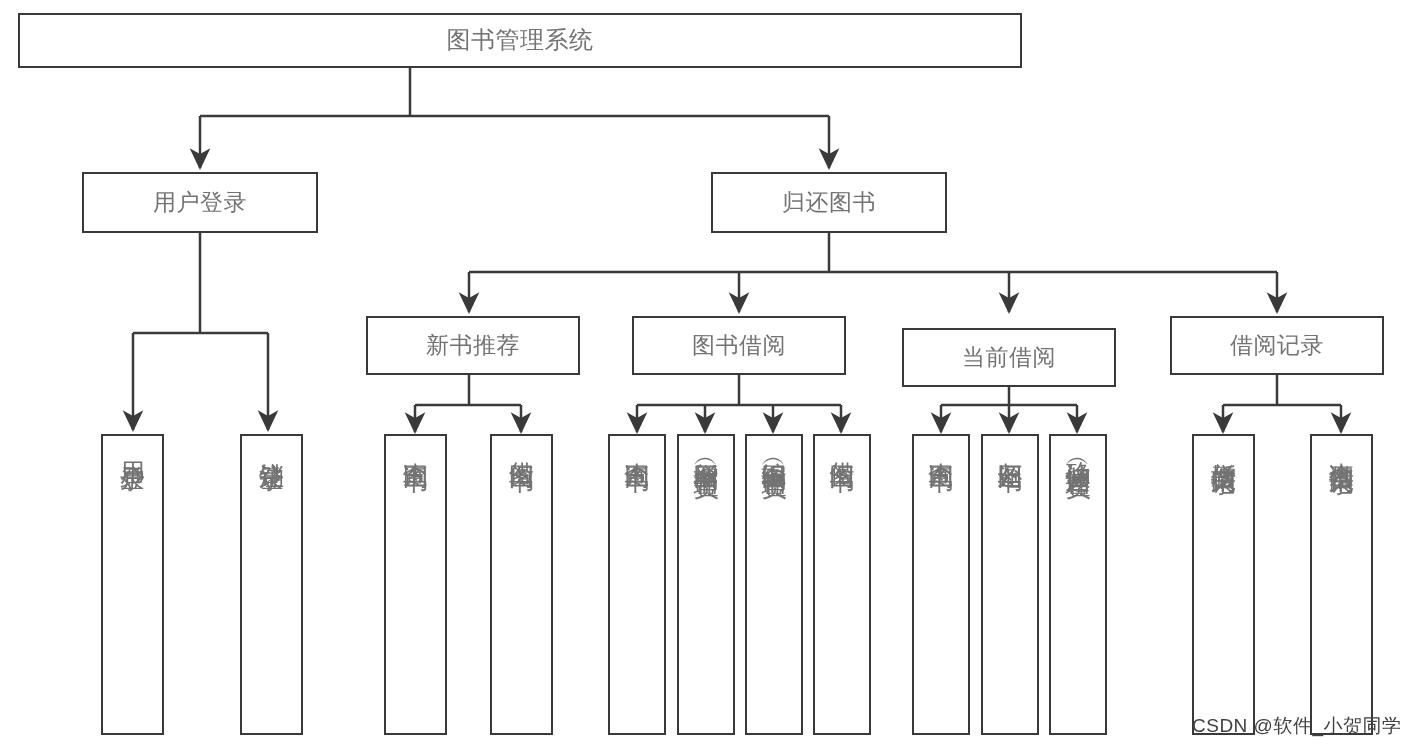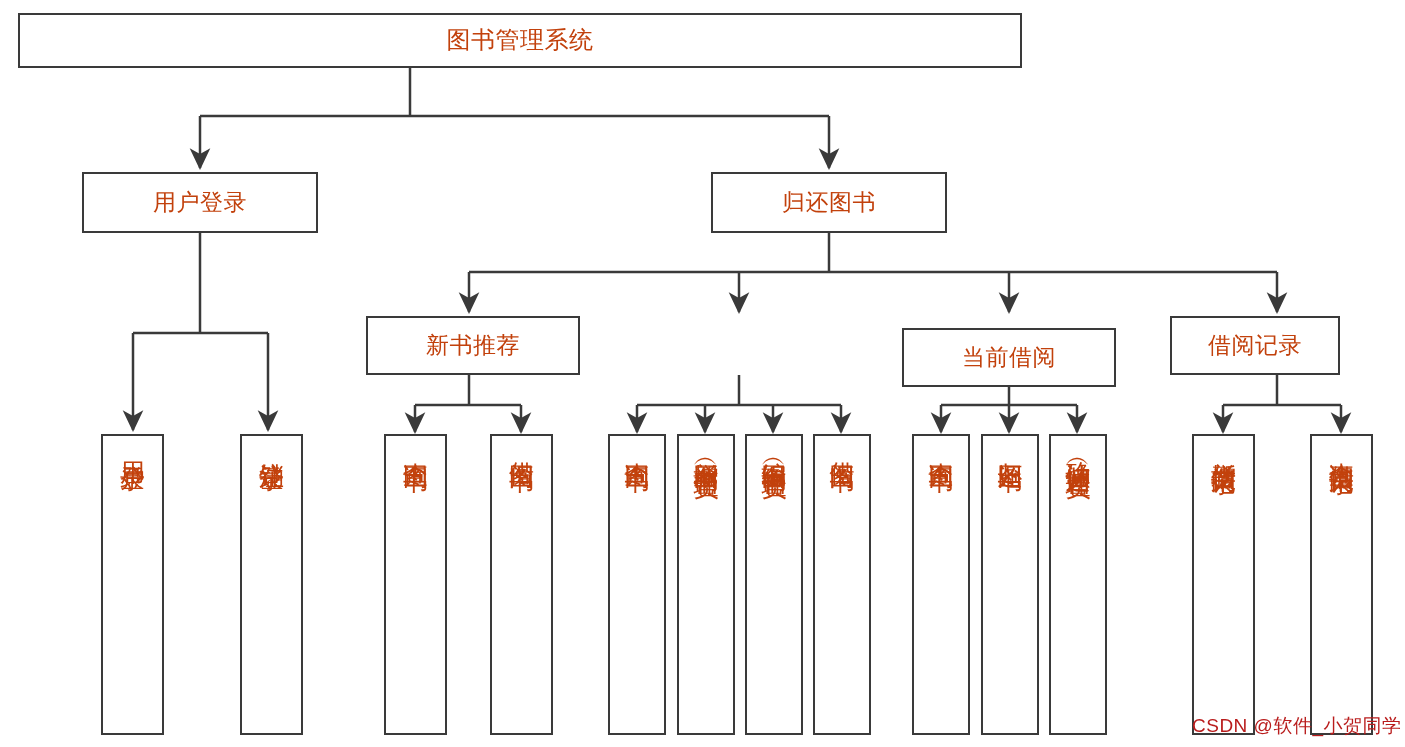--- a/index.html
+++ b/index.html
@@ -30,21 +30,21 @@
     position: absolute;
     box-sizing: border-box;
     background: #ffffff;
     border: 2.5px solid #3a3a3a;
     display: flex;
     align-items: center;
     justify-content: center;
     overflow: hidden;
   }
   .node-label {
-    color: #c2410c;
+    color: #737373;
     font-family: "Liberation Sans", "DejaVu Sans", sans-serif;
     line-height: 1.18;
     text-align: center;
     white-space: nowrap;
   }
   .node.horizontal .node-label {
     font-size: 23px;
     letter-spacing: 0.5px;
   }
   .node.vertical {
@@ -56,21 +56,21 @@
     text-orientation: upright;
     font-size: 25px;
     letter-spacing: 2px;
     line-height: 1;
   }
   .node.root .node-label {
     font-size: 24px;
   }
   .watermark {
     position: absolute;
-    color: #b91c1c;
+    color: #404040;
     font-size: 19px;
     font-family: "Liberation Sans", "DejaVu Sans", sans-serif;
     white-space: nowrap;
     letter-spacing: 0.5px;
   }
 </style>
 </head>
 <body>
 
 <div id="diagram-root">
@@ -132,24 +132,27 @@
   <div class="node horizontal" style="left:82px; top:172px; width:236px; height:61px;">
     <span class="node-label">用户登录</span>
   </div>
   <div class="node horizontal" style="left:711px; top:172px; width:236px; height:61px;">
     <span class="node-label">归还图书</span>
   </div>
 
   <div class="node horizontal" style="left:366px; top:316px; width:214px; height:59px;">
     <span class="node-label">新书推荐</span>
   </div>
+  <div class="node horizontal" style="left:632px; top:316px; width:214px; height:59px;">
+    <span class="node-label">图书借阅</span>
+  </div>
   <div class="node horizontal" style="left:902px; top:328px; width:214px; height:59px;">
     <span class="node-label">当前借阅</span>
   </div>
-  <div class="node horizontal" style="left:1170px; top:316px; width:170px; height:59px;">
+  <div class="node horizontal" style="left:1170px; top:316px; width:214px; height:59px;">
     <span class="node-label">借阅记录</span>
   </div>
 
   <div class="node vertical" style="left:101px; top:434px; width:63px; height:301px;">
     <span class="node-label">用户登录</span>
   </div>
   <div class="node vertical" style="left:240px; top:434px; width:63px; height:301px;">
     <span class="node-label">注销登录</span>
   </div>
 

